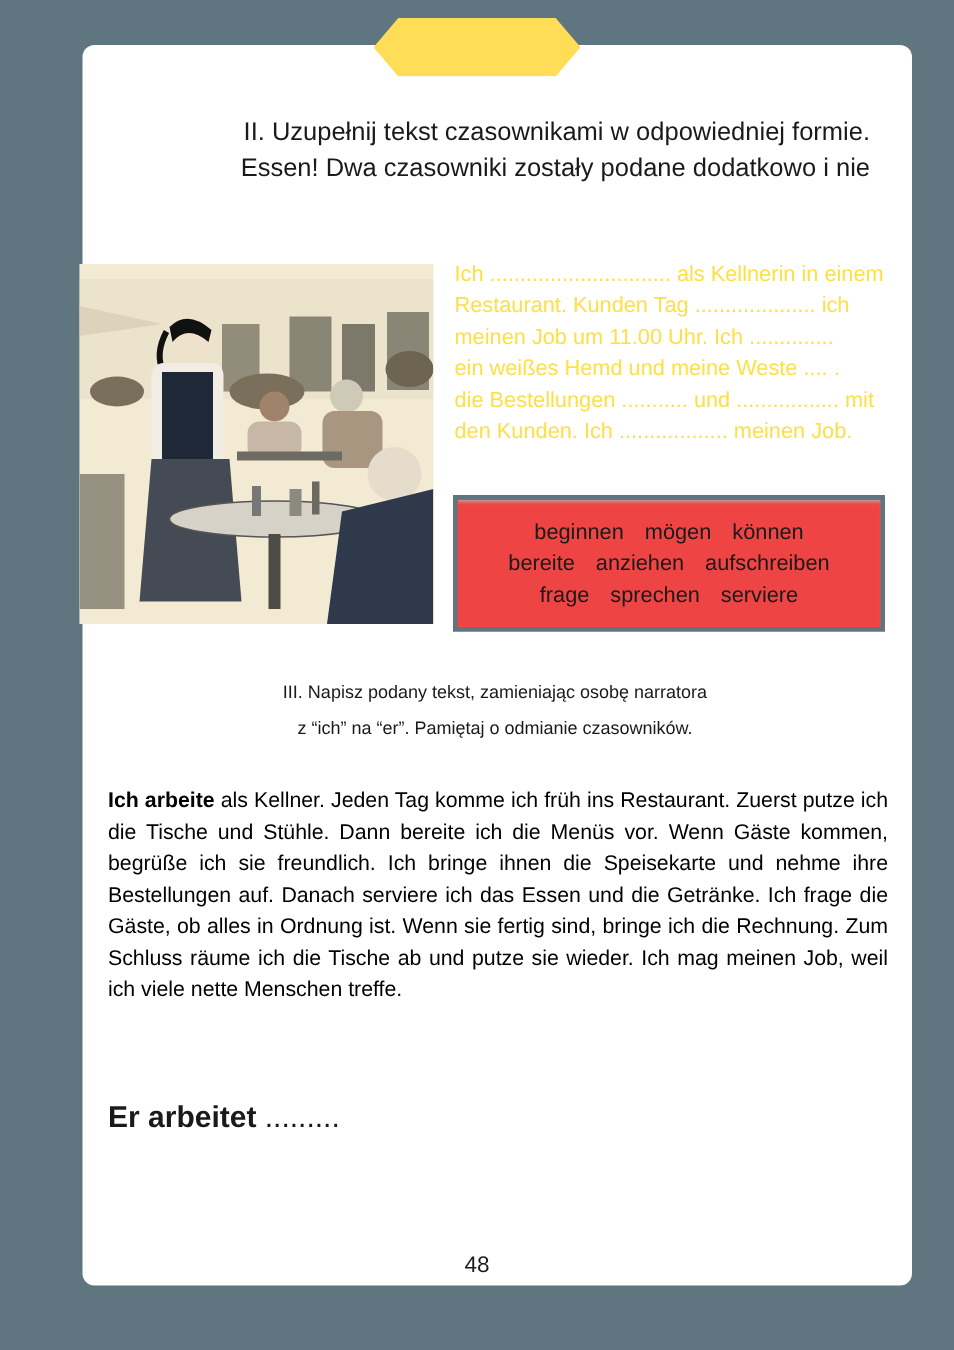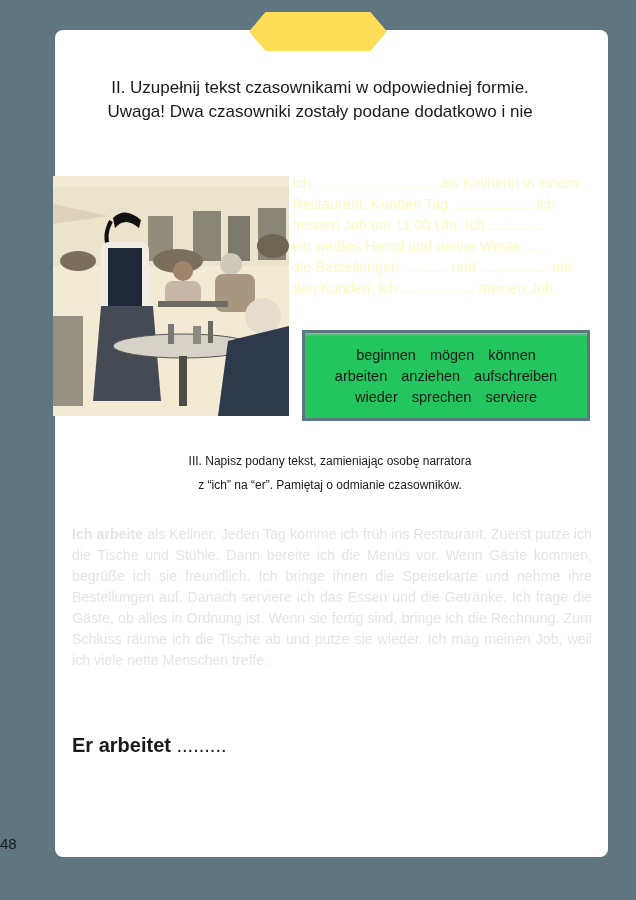--- a/index.html
+++ b/index.html
@@ -10,65 +10,65 @@
   .card {
     position:absolute; left:55px; top:30px; width:553px; height:827px;
     background:#ffffff; border-radius:8px;
   }
   .tab {
     position:absolute; left:249px; top:12px; width:138px; height:39px;
     background:#ffdd57;
     clip-path: polygon(12% 0, 88% 0, 100% 50%, 88% 100%, 12% 100%, 0 50%);
   }
   .heading2 {
-    position:absolute; left:60px; top:76px; width:520px; text-align:center;
+    position:absolute; left:60px; top:76px; width:520px; text-align:right;
     font-size:17px; line-height:24px; color:#1a1a1a;
   }
   .illustration {
     position:absolute; left:53px; top:176px; width:236px; height:240px;
     background:#f4ecd8; overflow:hidden;
   }
   .gap-text {
-    position:absolute; left:292px; top:173px; width:300px;
-    font-size:14.5px; line-height:21px; color:#fef9c3;
+    position:absolute; left:303px; top:173px; width:300px;
+    font-size:14.5px; line-height:21px; color:#fde047;
   }
   .word-box {
     position:absolute; left:302px; top:330px; width:288px; height:91px;
-    border:3px solid #5f7580; background:#22c55e; box-sizing:border-box;
+    border:3px solid #5f7580; background:#ef4444; box-sizing:border-box;
     text-align:center; font-size:14.5px; line-height:21px; padding-top:12px;
     box-shadow: inset 0 3px 3px -2px #bbb;
   }
   .word-row { display:flex; justify-content:center; gap:10px; }
   .word-row span { padding:0 2px; }
   .heading3 {
     position:absolute; left:80px; top:449px; width:500px; text-align:center;
     font-size:12px; line-height:24px;
   }
   .story {
     position:absolute; left:72px; top:524px; width:520px;
-    font-size:14.2px; line-height:21px; text-align:justify; color:#e5e5e5;
+    font-size:14.2px; line-height:21px; text-align:justify; color:#000000;
   }
   .story b { font-weight:bold; }
   .answer {
     position:absolute; left:72px; top:734px; font-size:20px; font-weight:bold;
   }
   .answer .dots { font-weight:normal; }
   .page-num {
-    position:absolute; left:0; width:636px; top:835px; text-align:left; font-size:15px;
+    position:absolute; left:0; width:636px; top:835px; text-align:center; font-size:15px;
   }
 </style>
 </head>
 <body>
 
 <div class="card"></div>
 <div class="tab"></div>
 
 <div class="heading2">
   <div>II. Uzupełnij tekst czasownikami w odpowiedniej formie.</div>
-  <div>Uwaga! Dwa czasowniki zostały podane  dodatkowo i nie</div>
+  <div>Essen! Dwa czasowniki zostały podane  dodatkowo i nie</div>
 </div>
 
 <div class="illustration">
   <svg width="236" height="240" viewBox="0 0 236 240">
     <rect width="236" height="240" fill="#f3ead4"></rect>
 
     <rect x="0" y="10" width="236" height="80" fill="#ece3cc"></rect>
     <rect x="140" y="35" width="28" height="50" fill="#8a8676"></rect>
     <rect x="175" y="40" width="22" height="45" fill="#7c786a"></rect>
     <rect x="205" y="32" width="28" height="52" fill="#8a8676"></rect>
@@ -117,26 +117,26 @@
   <div>den Kunden. Ich .................. meinen Job.</div>
 </div>
 
 <div class="word-box">
   <div class="word-row">
     <span>beginnen</span>
     <span>mögen</span>
     <span>können</span>
   </div>
   <div class="word-row">
-    <span>arbeiten</span>
+    <span>bereite</span>
     <span>anziehen</span>
     <span>aufschreiben</span>
   </div>
   <div class="word-row">
-    <span>wieder</span>
+    <span>frage</span>
     <span>sprechen</span>
     <span>serviere</span>
   </div>
 </div>
 
 <div class="heading3">
   <div>III. Napisz podany tekst, zamieniając osobę narratora</div>
   <div>z “ich” na “er”. Pamiętaj o odmianie czasowników.</div>
 </div>
 

